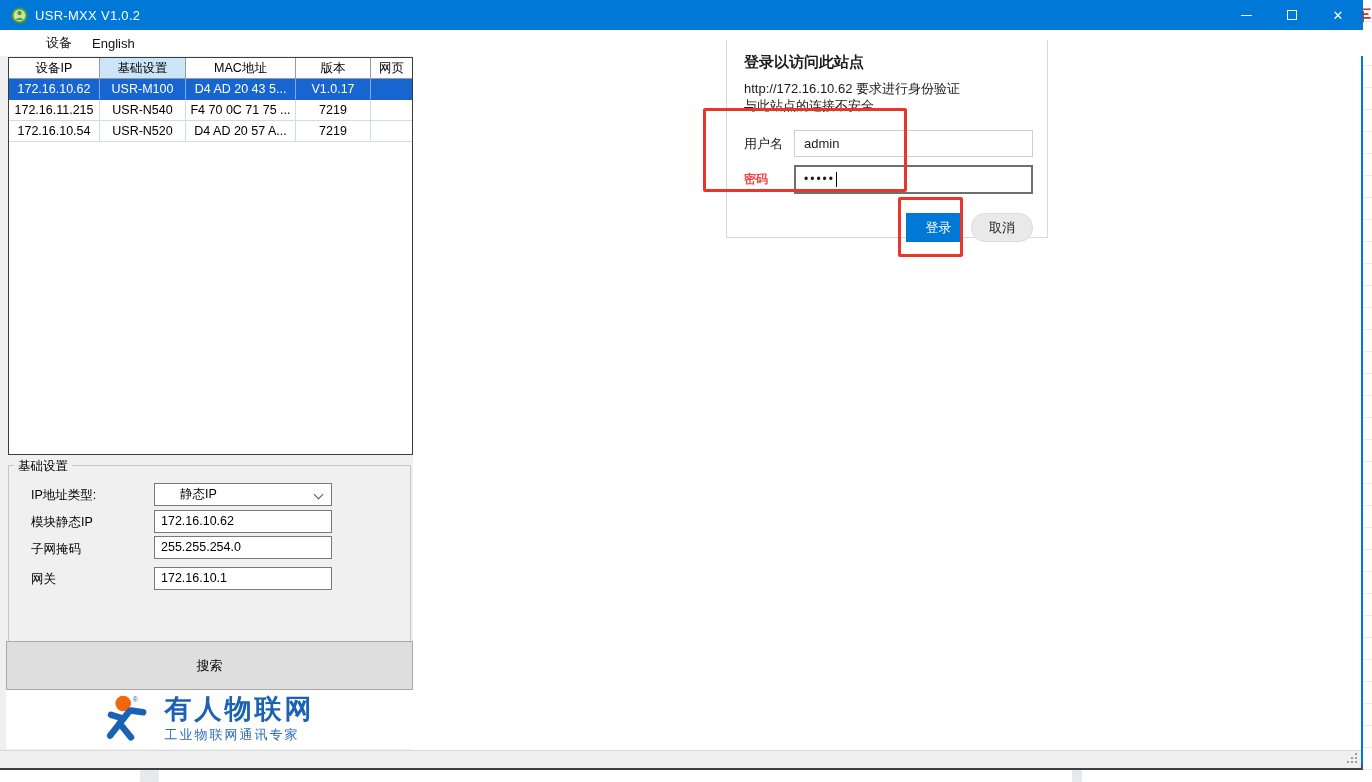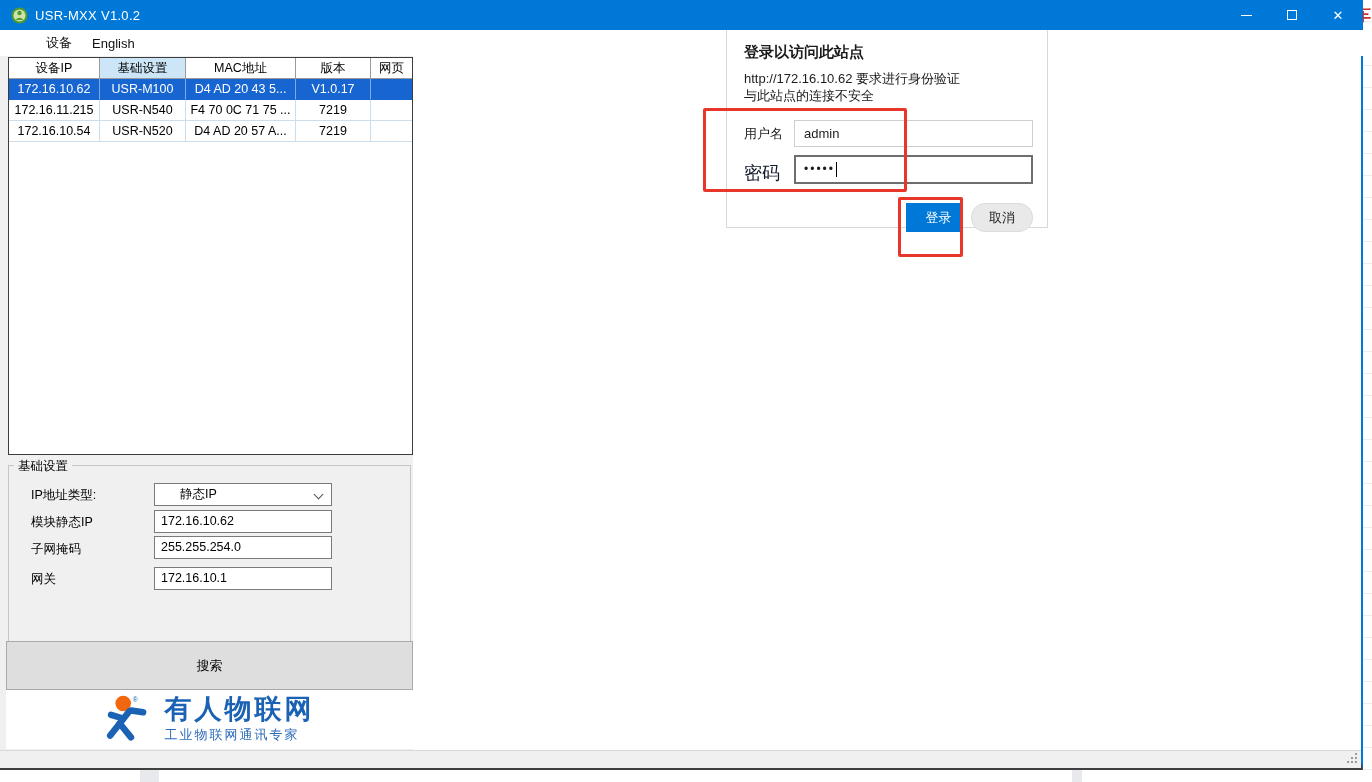--- a/index.html
+++ b/index.html
@@ -69,29 +69,29 @@
   .logo-brand { font-size:27px; font-weight:bold; color:#1b62b5; letter-spacing:3px; line-height:1.05; }
   .logo-slogan { font-size:13px; color:#2e6cb8; letter-spacing:2px; margin-top:2px; }
 
   
   .status-strip { position:absolute; left:0; top:750px; width:1361px; height:18px; background:#f0f0f0; border-top:1px solid #d9d9d9; }
   .grip { position:absolute; right:4px; bottom:3px; width:12px; height:12px; }
   .grip i { position:absolute; width:2px; height:2px; background:#9a9a9a; }
   .g1{right:0;top:0;} .g2{right:0;top:4px;} .g3{right:4px;top:4px;} .g4{right:0;top:8px;} .g5{right:4px;top:8px;} .g6{right:8px;top:8px;}
 
   
-  .login-dialog { position:absolute; left:726px; top:30px; width:322px; height:198px; background:#ffffff;
+  .login-dialog { position:absolute; left:726px; top:40px; width:322px; height:198px; background:#ffffff;
                   border-left:1px solid #d8d8d8; border-right:1px solid #d8d8d8; border-bottom:1px solid #d8d8d8; }
   .ld-title { position:absolute; left:17px; top:13px; font-size:15px; font-weight:bold; color:#1b1b1b; }
   .ld-line1 { position:absolute; left:17px; top:40px; font-size:13px; color:#1b1b1b; }
   .ld-line2 { position:absolute; left:17px; top:57px; font-size:13px; color:#1b1b1b; }
   .ld-user-label { position:absolute; left:17px; top:95px; font-size:13px; color:#1b1b1b; }
   .ld-user-input { position:absolute; left:67px; top:90px; width:239px; height:27px; border:1px solid #cfcfcf; background:#fff;
                    font-size:13px; line-height:25px; padding-left:9px; color:#1b1b1b; }
-  .ld-pass-label { position:absolute; left:17px; top:131px; font-size:18px; color:#0f172a; }
+  .ld-pass-label { position:absolute; left:17px; top:131px; font-size:12px; color:#ef4444;font-weight:bold; }
   .ld-pass-input { position:absolute; left:67px; top:125px; width:239px; height:29px; border:2px solid #6e6e6e; background:#fff;
                    font-size:12px; letter-spacing:2px; line-height:25px; padding-left:8px; color:#1b1b1b; display:flex; align-items:center; }
   .caret { width:1px; height:15px; background:#000; margin-left:1px; }
   .ld-login-btn { position:absolute; left:179px; top:173px; width:57px; height:29px; background:#0078d7; color:#ffffff;
                   font-size:13px; display:flex; align-items:center; justify-content:center; border:none;padding-left:8px; }
   .ld-cancel-btn { position:absolute; left:244px; top:173px; width:62px; height:29px; background:#e9e9e9; color:#1b1b1b;
                    font-size:13px; display:flex; align-items:center; justify-content:center; border:1px solid #dcdcdc; border-radius:14px; }
 
   
   .red-box { position:absolute; border:3px solid #e8362a; border-radius:2px; background:transparent; z-index:30; }

